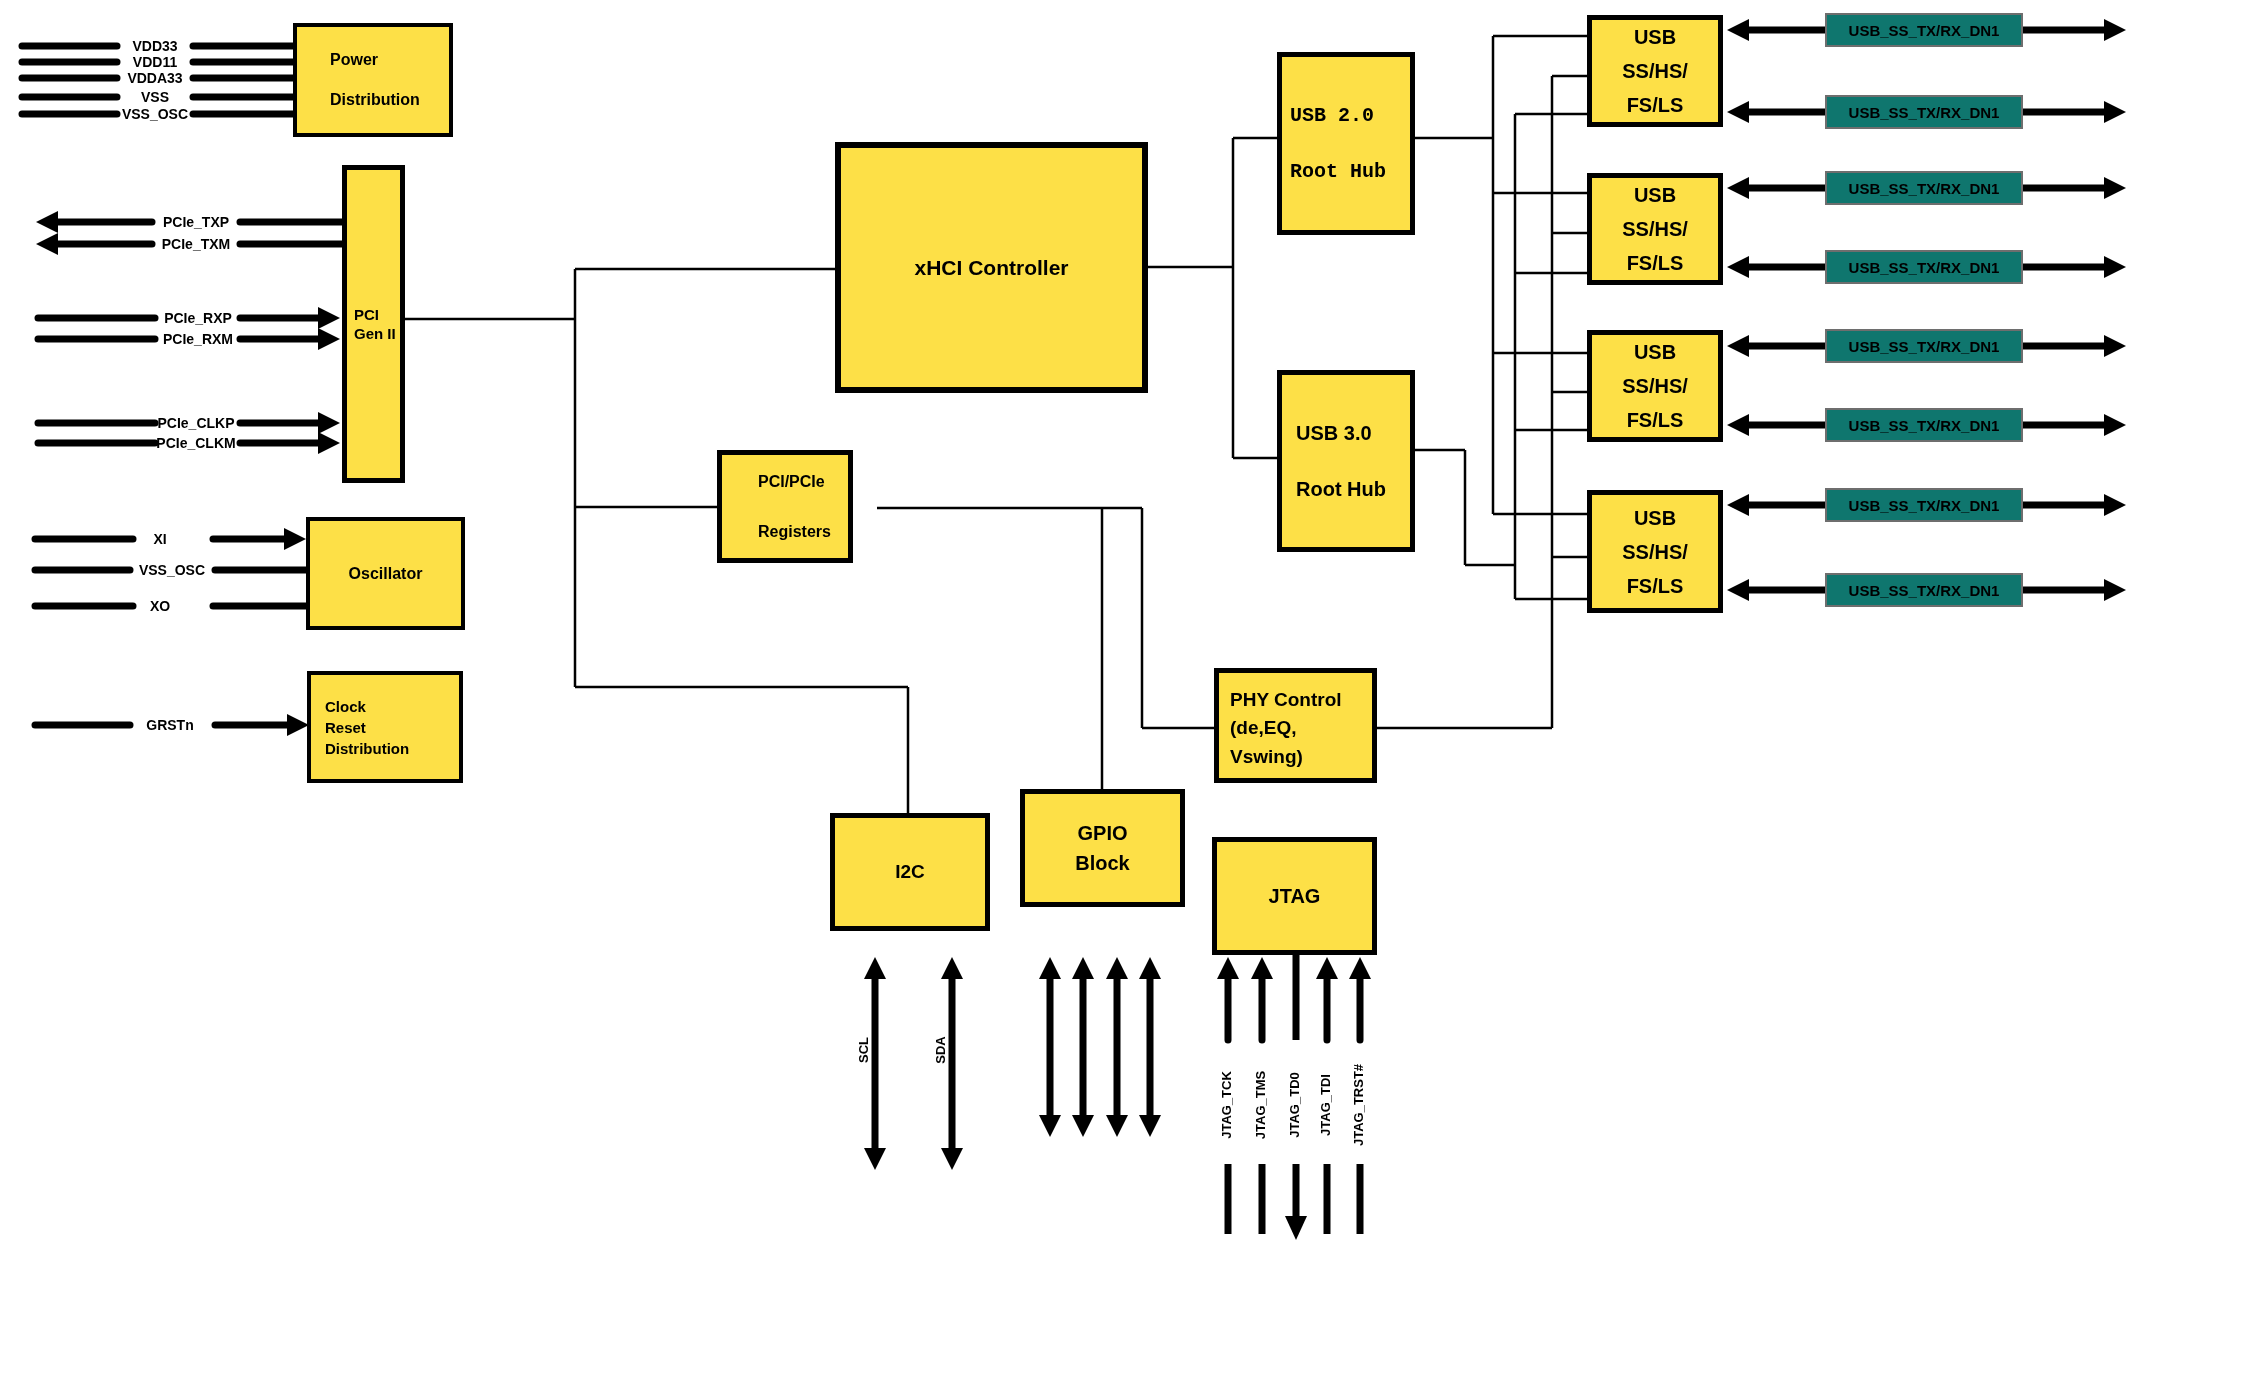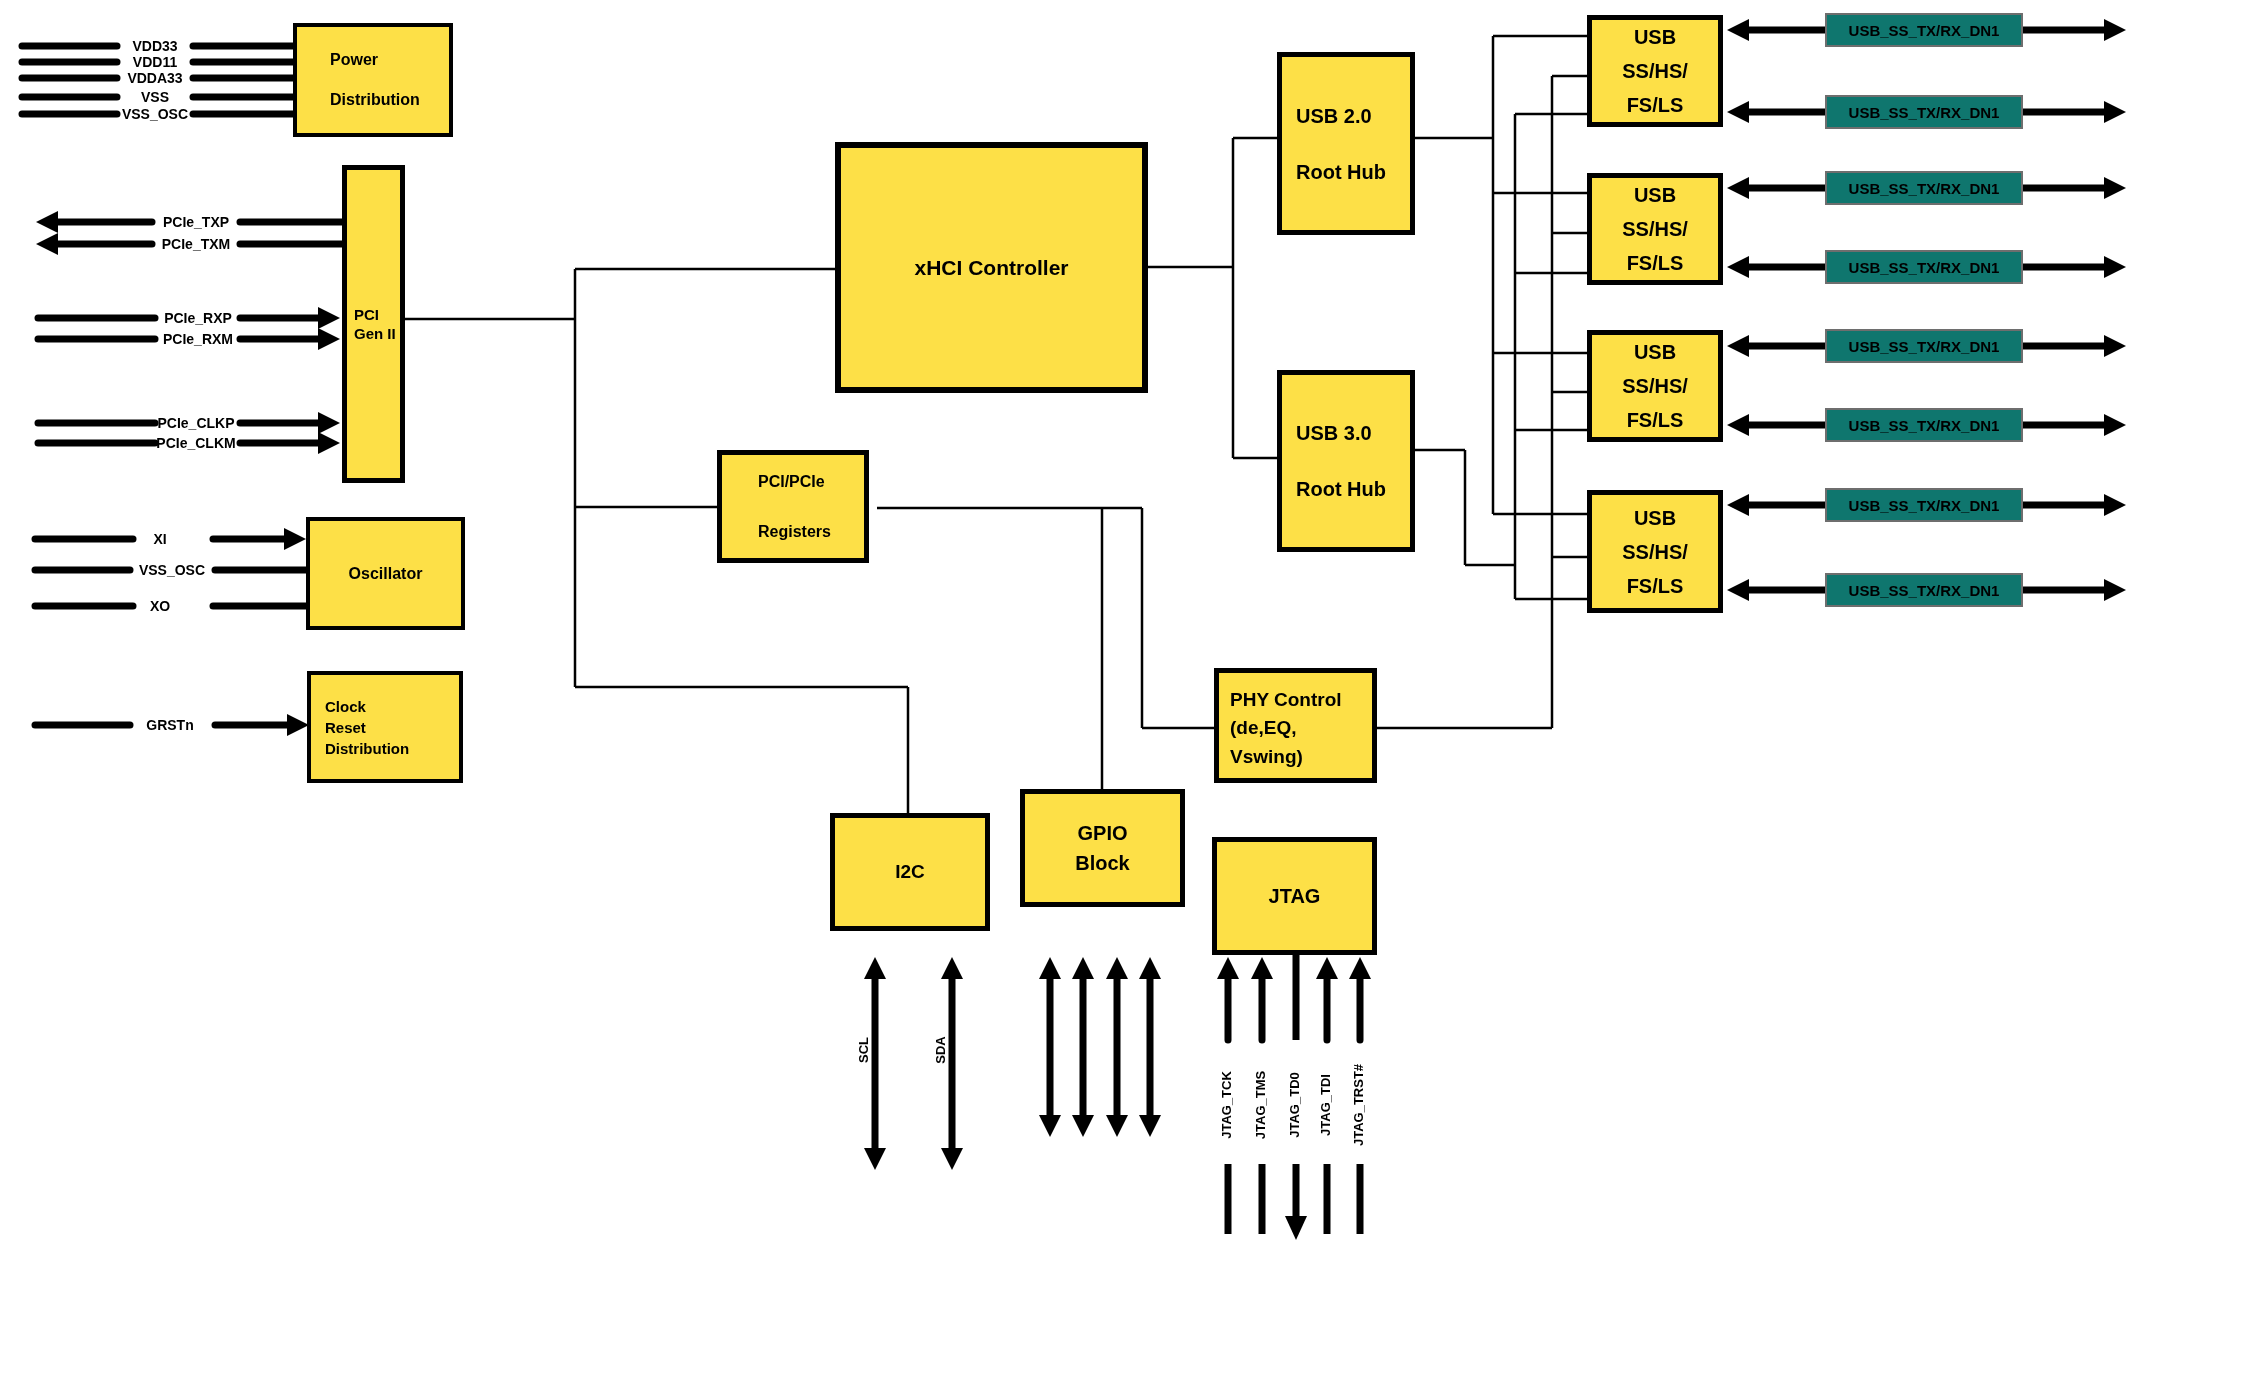--- a/index.html
+++ b/index.html
@@ -214,24 +214,24 @@
 Gen II</span></div>
 
   <div class="blk" style="left:306px;top:517px;width:159px;height:113px;border-width:4px;font-size:16px;"><span>Oscillator</span></div>
 
   <div class="blk left" style="left:307px;top:671px;width:156px;height:112px;border-width:4px;font-size:15px;line-height:1.4;padding-left:14px;"><span>Clock
 Reset
 Distribution</span></div>
 
   <div class="blk" style="left:835px;top:142px;width:313px;height:251px;border-width:6px;font-size:21px;"><span>xHCI Controller</span></div>
 
-  <div class="blk left" style="left:717px;top:450px;width:152px;height:113px;font-size:16px;line-height:3.1;padding-left:36px;"><span>PCI/PCIe
+  <div class="blk left" style="left:717px;top:450px;width:136px;height:113px;font-size:16px;line-height:3.1;padding-left:36px;"><span>PCI/PCIe
 Registers</span></div>
 
-  <div class="blk left" style="left:1277px;top:52px;width:138px;height:183px;font-size:20px;line-height:2.8;padding-left:14px;"><span>USB 2.0
+  <div class="blk left" style="left:1277px;top:52px;width:138px;height:183px;font-size:20px;line-height:2.8;padding-left:8px;font-family:Liberation Mono, monospace;"><span>USB 2.0
 Root Hub</span></div>
 
   <div class="blk left" style="left:1277px;top:370px;width:138px;height:182px;font-size:20px;line-height:2.8;padding-left:14px;"><span>USB 3.0
 Root Hub</span></div>
 
   <div class="blk left" style="left:1214px;top:668px;width:163px;height:115px;font-size:19px;line-height:1.5;padding-left:11px;padding-top:6px;align-items:center;"><span>PHY Control
 (de,EQ,
 Vswing)</span></div>
 
   <div class="blk" style="left:830px;top:813px;width:160px;height:118px;font-size:19px;"><span>I2C</span></div>

